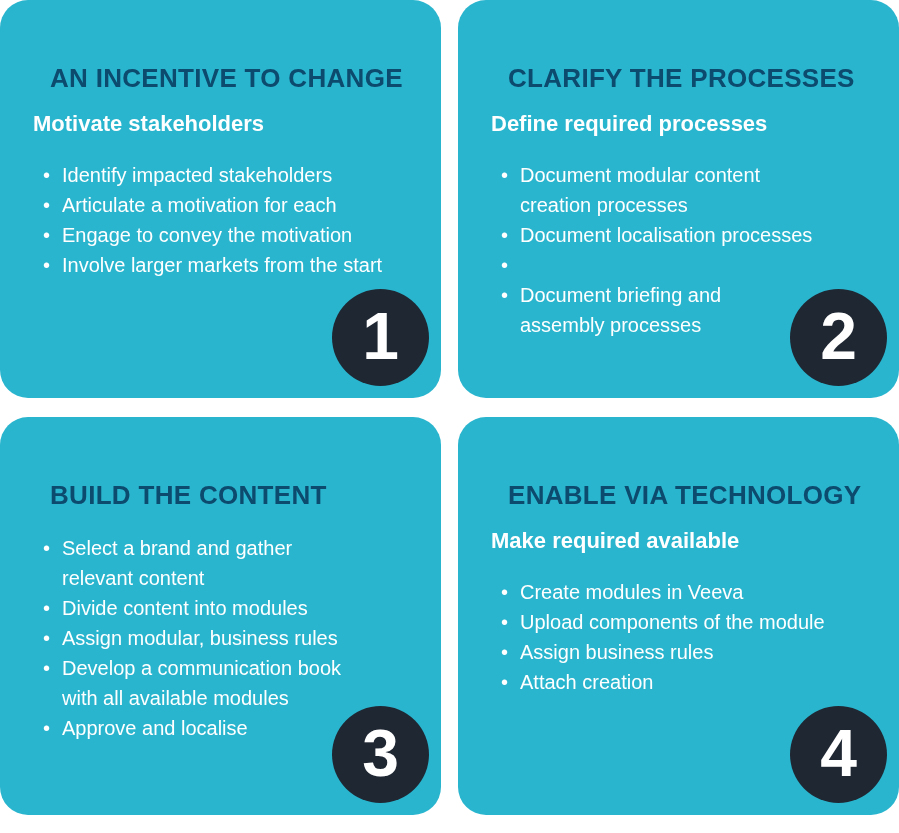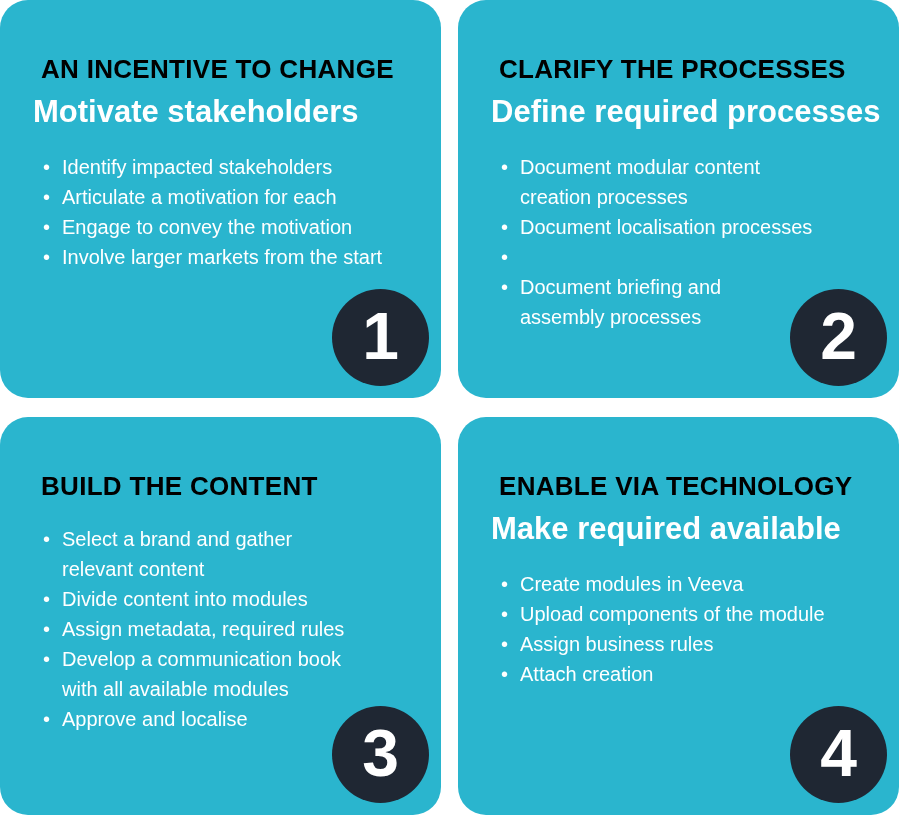--- a/index.html
+++ b/index.html
@@ -23,31 +23,31 @@
   .card {
     position: relative;
     background: #2AB5CE;
     border-radius: 28px;
     box-sizing: border-box;
     padding: 46px 16px 0 33px;
     overflow: hidden;
     color: #ffffff;
   }
   .card-heading {
-    margin: 8px;
+    margin: 17px;
     font-size: 26px;
     line-height: 1.2;
     font-weight: 800;
     letter-spacing: 0.3px;
-    color: #000000;
+    color: #0c4a6e;
     white-space: nowrap;
   }
   .card-subheading {
     margin: 5px 0 0 0;
-    font-size: 31px;
+    font-size: 22px;
     line-height: 1.2;
     font-weight: 700;
     color: #ffffff;
     white-space: nowrap;
   }
   .bullets {
     list-style: none;
     margin: 22px 0 0 0;
     padding: 0 0 0 10px;
   }
@@ -152,21 +152,21 @@
         <span class="dot">•</span>
         <span class="bullet-text">Select a brand and gather
 relevant content</span>
       </li>
       <li class="bullet">
         <span class="dot">•</span>
         <span class="bullet-text">Divide content into modules</span>
       </li>
       <li class="bullet">
         <span class="dot">•</span>
-        <span class="bullet-text">Assign metadata, required rules</span>
+        <span class="bullet-text">Assign modular, business rules</span>
       </li>
       <li class="bullet">
         <span class="dot">•</span>
         <span class="bullet-text">Develop a communication book
 with all available modules</span>
       </li>
       <li class="bullet">
         <span class="dot">•</span>
         <span class="bullet-text">Approve and localise</span>
       </li>

